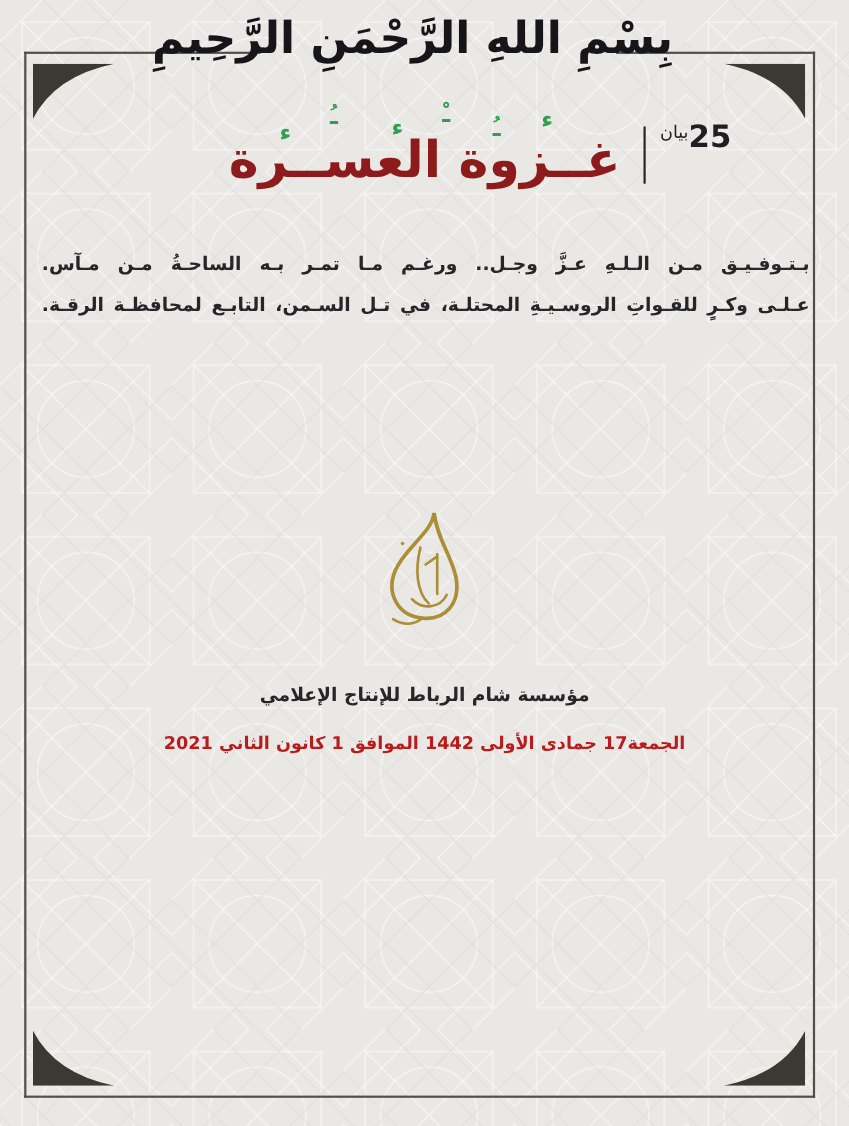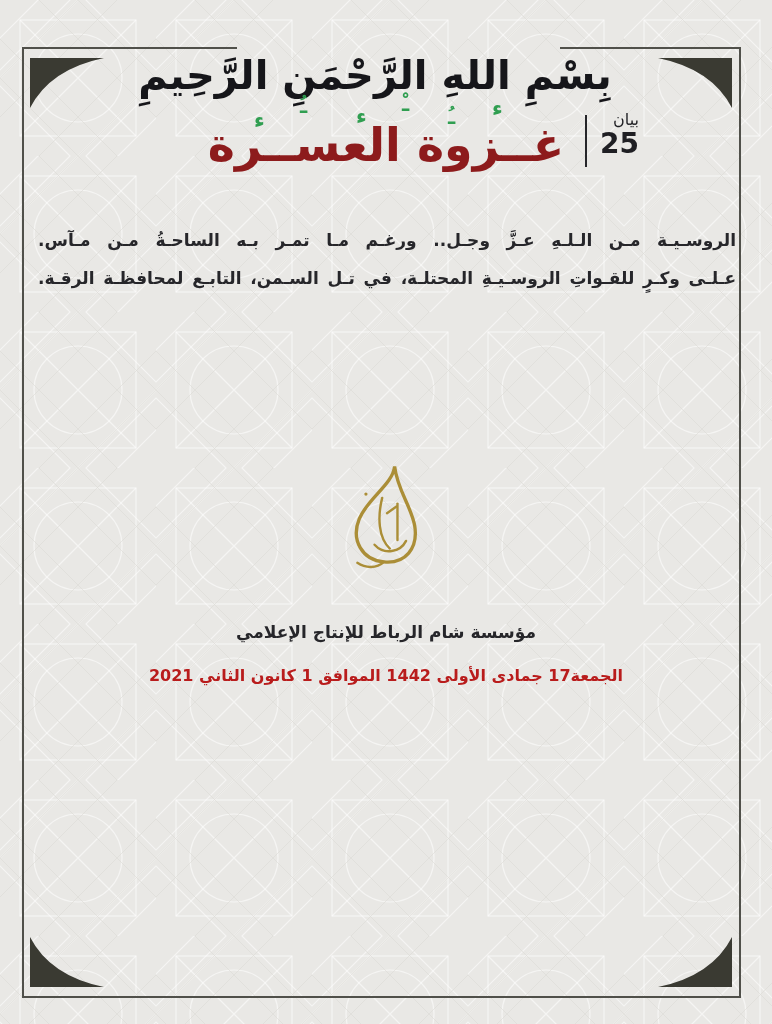--- a/index.html
+++ b/index.html
@@ -22,38 +22,38 @@
   .corner { position:absolute; width:74px; height:50px; z-index:2; }
   .c-tl { left:30px;  top:58px; }
   .c-tr { left:658px; top:58px;  transform:scaleX(-1); }
   .c-bl { left:30px;  top:937px; transform:scaleY(-1); }
   .c-br { left:658px; top:937px; transform:scale(-1,-1); }
 
   
   .bismillah {
     position:absolute; left:0; right:22px; top:12px; z-index:3;
     text-align:center; direction:rtl;
-    font-size:40px; font-weight:bold; color:#16161a;margin-top:40px;
+    font-size:40px; font-weight:bold; color:#16161a;
   }
   .title-wrap { position:absolute; left:0; right:0; top:92px; height:92px; z-index:3;
     text-align:center; direction:rtl; }
   .title-main { display:inline-block; margin-top:26px;
     font-size:46px; font-weight:bold; color:#8d1b1c; letter-spacing:1px; }
   .mark { position:absolute; color:#2f9e50; font-size:21px; font-weight:bold; }
   .m1 { left:calc(50% - 132px); top:16px; }
   .m2 { left:calc(50% - 86px);  top:2px; }
   .m3 { left:calc(50% - 30px);  top:12px; }
   .m4 { left:calc(50% + 16px);  top:0px; }
   .m5 { left:calc(50% + 62px);  top:13px; }
   .m6 { left:calc(50% + 106px); top:4px; }
 
   .statement-badge { position:absolute; left:585px; top:110px; z-index:3;
     display:flex; gap:13px; }
   .statement-bar { width:2px; height:52px; background:#26262a; margin-top:5px; }
-  .statement-texts { display:flex; flex-direction:column; }
+  .statement-texts { display:flex; flex-direction:row; }
   .statement-label { font-size:16px; color:#1f1f23; direction:rtl; letter-spacing:2px; }
   .statement-number { font-size:28px; font-weight:bold; color:#1f1f23; line-height:1.1; }
 
   
   .body-text { position:absolute; left:38px; width:698px; top:221px; z-index:3; direction:rtl; }
   .body-line {
     font-size:17px; font-weight:bold; color:#26262a; line-height:38px;
     white-space:nowrap; overflow:hidden;
     text-align:justify; text-align-last:justify;
   }
@@ -127,21 +127,21 @@
 
   <div class="statement-badge">
     <div class="statement-bar"></div>
     <div class="statement-texts">
       <div class="statement-label">بيان</div>
       <div class="statement-number">25</div>
     </div>
   </div>
 
   <div class="body-text">
-    <div class="body-line">الروسـيـة مـن الـلـهِ عـزَّ وجـل.. ورغـم مـا تمـر بـه الساحـةُ مـن مـآس.</div>
+    <div class="body-line">بـتـوفـيـق مـن الـلـهِ عـزَّ وجـل.. ورغـم مـا تمـر بـه الساحـةُ مـن مـآس.</div>
     <div class="body-line">عـلـى وكـرٍ للقـواتِ الروسـيـةِ المحتلـة، في تـل السـمن، التابـع لمحافظـة الرقـة.</div>
   </div>
 
   <div class="logo-wrap">
     <svg class="logo-mark" viewBox="0 0 90 112">
       <g fill="none" stroke-linecap="round" stroke="#ab8e37">
         <path d="M54 3 C52 22 26 36 17 58 C8 80 20 101 43 103 C65 105 79 89 75 65 C71 44 57 28 54 3 Z" stroke-width="3.5"></path>
         <path d="M41 36 C36 56 37 78 49 89" stroke-width="2.5"></path>
         <path d="M57 42 L57 80" stroke-width="2.5"></path>
         <path d="M33 85 C43 96 60 93 66 81" stroke-width="2.5"></path>

